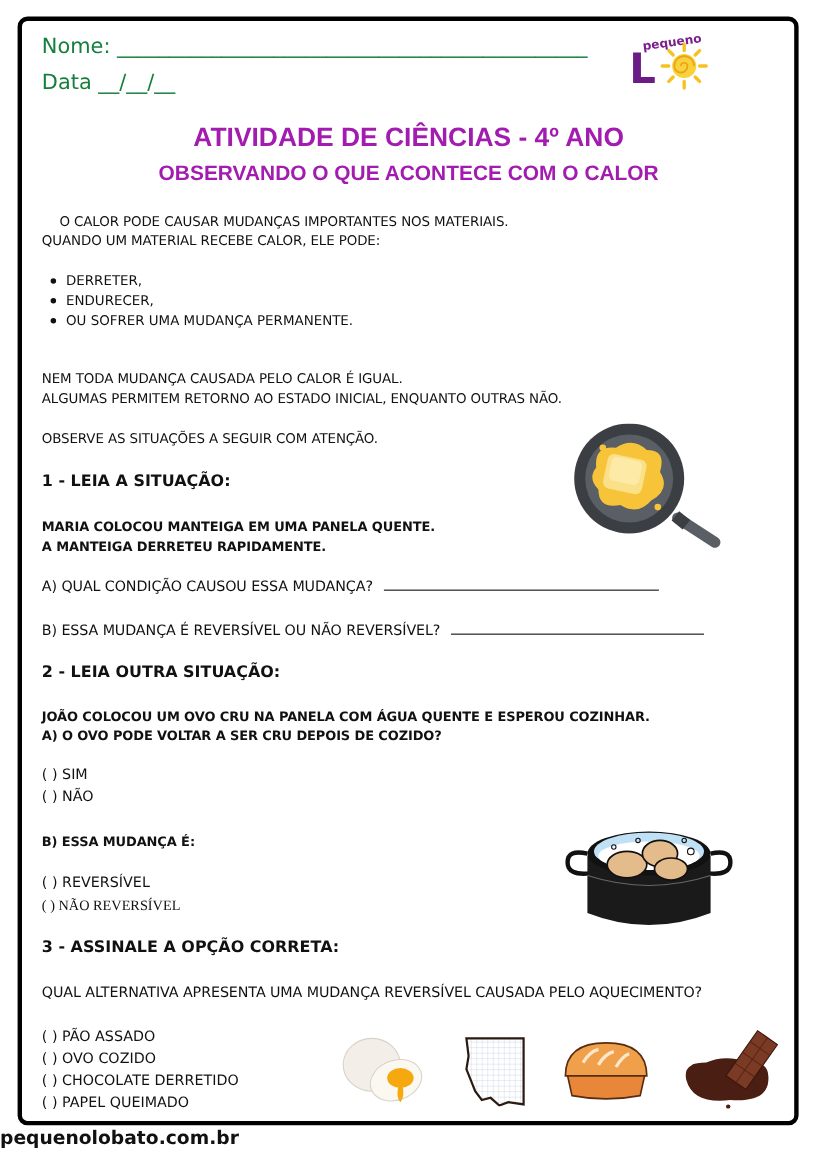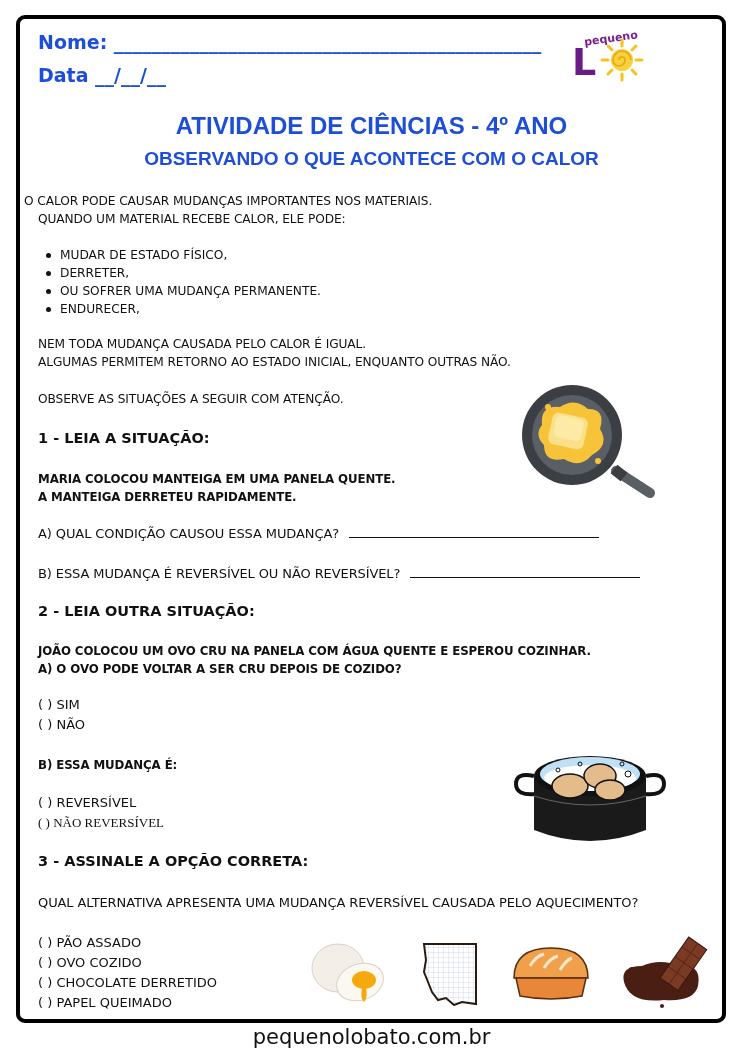--- a/index.html
+++ b/index.html
@@ -3,33 +3,33 @@
 <meta charset="utf-8">
 <style>
   * { box-sizing: border-box; margin: 0; padding: 0; }
   html, body { width: 743px; height: 1050px; background: #ffffff; overflow: hidden; }
   body { position: relative; font-family: "DejaVu Sans", sans-serif; color: #111; }
   .frame {
     position: absolute; left: 16px; top: 15px; width: 710px; height: 1008px;
     border: 4px solid #000; border-radius: 9px;
   }
   .abs { position: absolute; white-space: nowrap; }
-  .hdr { font-weight: bold; font-size: 19px; color: #1d4ed8; }
-  .title { font-family: "Liberation Sans", sans-serif; font-weight: bold; color: #1d4ed8; text-align: center; left: 0; width: 743px; }
+  .hdr { font-weight: normal; font-size: 19px; color: #15803d; }
+  .title { font-family: "Liberation Sans", sans-serif; font-weight: bold; color: #a21caf; text-align: center; left: 0; width: 743px; }
   .t1 { font-size: 24px; top: 112px; }
   .t2 { font-size: 19px; top: 148px; }
   .txt { font-size: 12.2px; line-height: 18px; color: #111; letter-spacing: -0.1px; }
   .bold { font-weight: bold; }
   .sec { font-size: 14.5px; font-weight: bold; }
   ul.bul { list-style: none; }
   ul.bul li { position: relative; padding-left: 22px; font-size: 12.2px; line-height: 18px; }
   ul.bul li::before { content: ""; position: absolute; left: 8px; top: 7px; width: 5px; height: 5px; border-radius: 50%; background: #111; }
   .line { display: inline-block; border-bottom: 1px solid #111; height: 12px; vertical-align: baseline; }
   .opt { font-size: 13px; line-height: 20px; }
-  .footer { position: absolute; left: 0; width: 743px; top: 1025px; text-align: center; font-weight: normal; font-size: 21px; }
+  .footer { position: absolute; left: 0; width: 743px; top: 1025px; text-align: left; font-weight: bold; font-size: 17px; }
   .logo { position: absolute; left: 572px; top: 30px; width: 140px; height: 56px; }
   .logo .small { position: absolute; left: 12px; top: 2px; font-size: 11px; font-weight: bold; color: #7a1e8c; transform: rotate(-8deg); }
   .logo .big { position: absolute; left: 0; top: 10px; font-size: 38px; font-weight: bold; color: #6a1b86; letter-spacing: -1px; font-family: "DejaVu Sans", sans-serif; }
   .img { position: absolute; }
 </style>
 </head>
 <body>
 
 <div class="frame"></div>
 
@@ -51,27 +51,26 @@
     </g>
     <circle cx="22" cy="22" r="11" fill="#f9d13a"></circle>
     <path d="M22 22 m-3 0 a3 3 0 1 1 6 0 a6 6 0 1 1 -12 0 a9 9 0 1 1 18 0" fill="none" stroke="#e8a317" stroke-width="1.5"></path>
   </svg>
   <span class="big" style="left:0;">L</span>
 </div>
 
 <div class="abs title t1">ATIVIDADE DE CIÊNCIAS - 4º ANO</div>
 <div class="abs title t2">OBSERVANDO O QUE ACONTECE COM O CALOR</div>
 
-<div class="abs txt" style="left:24px; top:192px;">O CALOR PODE CAUSAR MUDANÇAS IMPORTANTES NOS MATERIAIS.</div>
+<div class="abs txt" style="left:54px; top:192px;">O CALOR PODE CAUSAR MUDANÇAS IMPORTANTES NOS MATERIAIS.</div>
 <div class="abs txt" style="left:38px; top:210px;"> QUANDO UM MATERIAL RECEBE CALOR, ELE PODE:</div>
 <ul class="abs bul" style="left:38px; top:246px;">
-  <li>MUDAR DE ESTADO FÍSICO,</li>
   <li>DERRETER,</li>
+  <li>ENDURECER,</li>
   <li>OU SOFRER UMA MUDANÇA PERMANENTE.</li>
-  <li>ENDURECER,</li>
 </ul>
 <div class="abs txt" style="left:38px; top:335px;">NEM TODA MUDANÇA CAUSADA PELO CALOR É IGUAL.</div>
 <div class="abs txt" style="left:38px; top:353px;">ALGUMAS PERMITEM RETORNO AO ESTADO INICIAL, ENQUANTO OUTRAS NÃO.</div>
 <div class="abs txt" style="left:38px; top:390px;">OBSERVE AS SITUAÇÕES A SEGUIR COM ATENÇÃO.</div>
 
 <div class="abs sec" style="left:38px; top:430px;">1 - LEIA A SITUAÇÃO:</div>
 <div class="abs txt bold" style="left:38px; top:470px; font-size:11.8px;">MARIA COLOCOU MANTEIGA EM UMA PANELA QUENTE.</div>
 <div class="abs txt bold" style="left:38px; top:488px; font-size:11.8px;">A MANTEIGA DERRETEU RAPIDAMENTE.</div>
 <div class="abs txt" style="left:38px; top:525px; font-size:13px;">
   <span>A) QUAL CONDIÇÃO CAUSOU ESSA MUDANÇA?</span>

